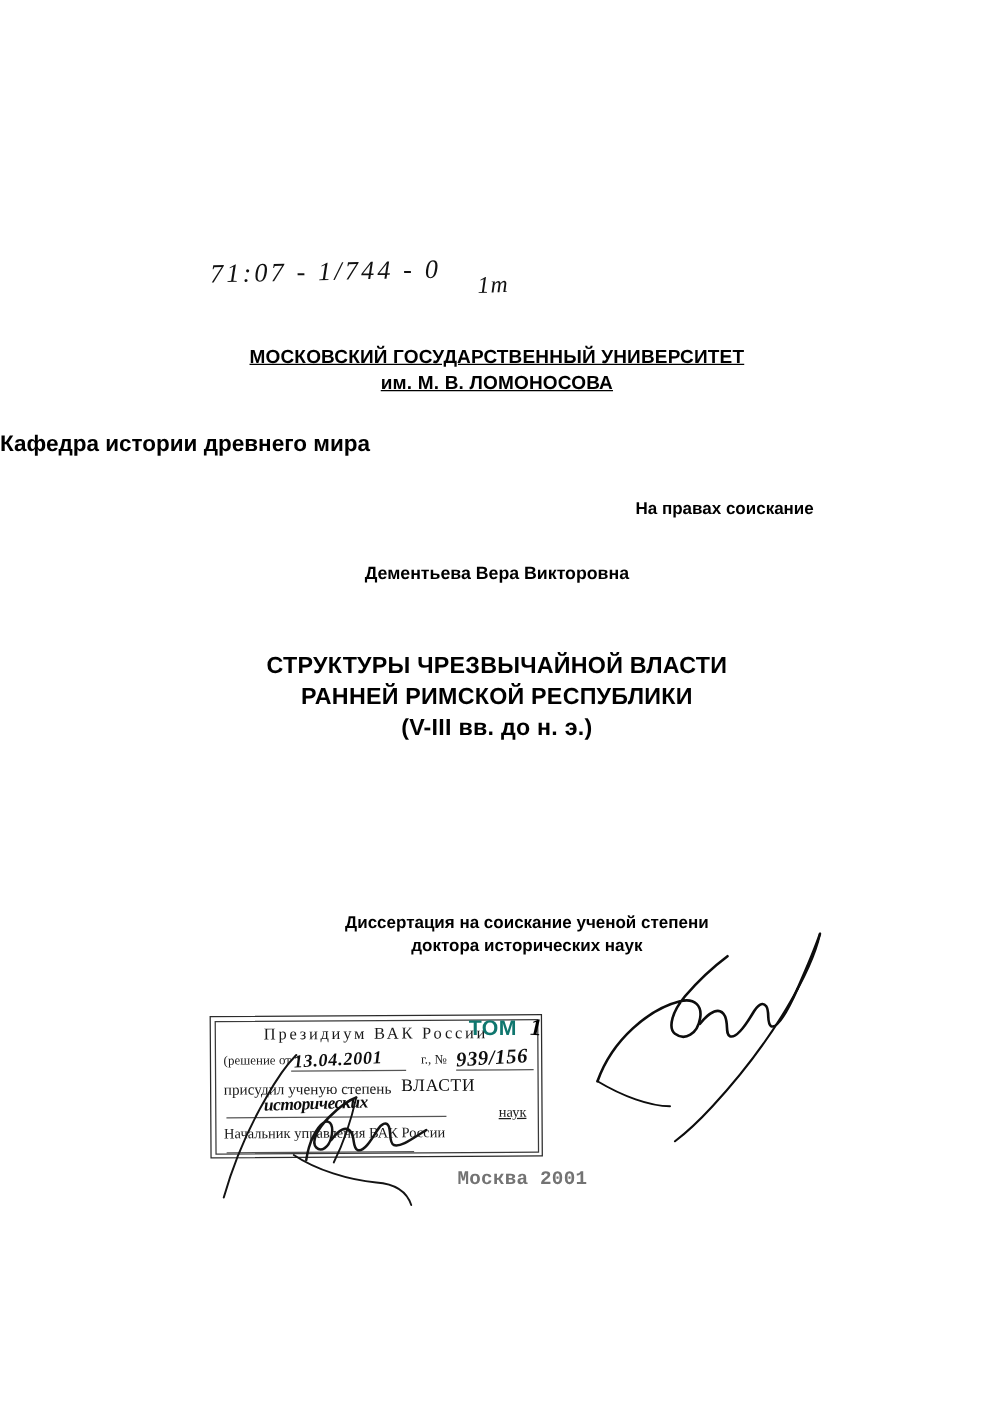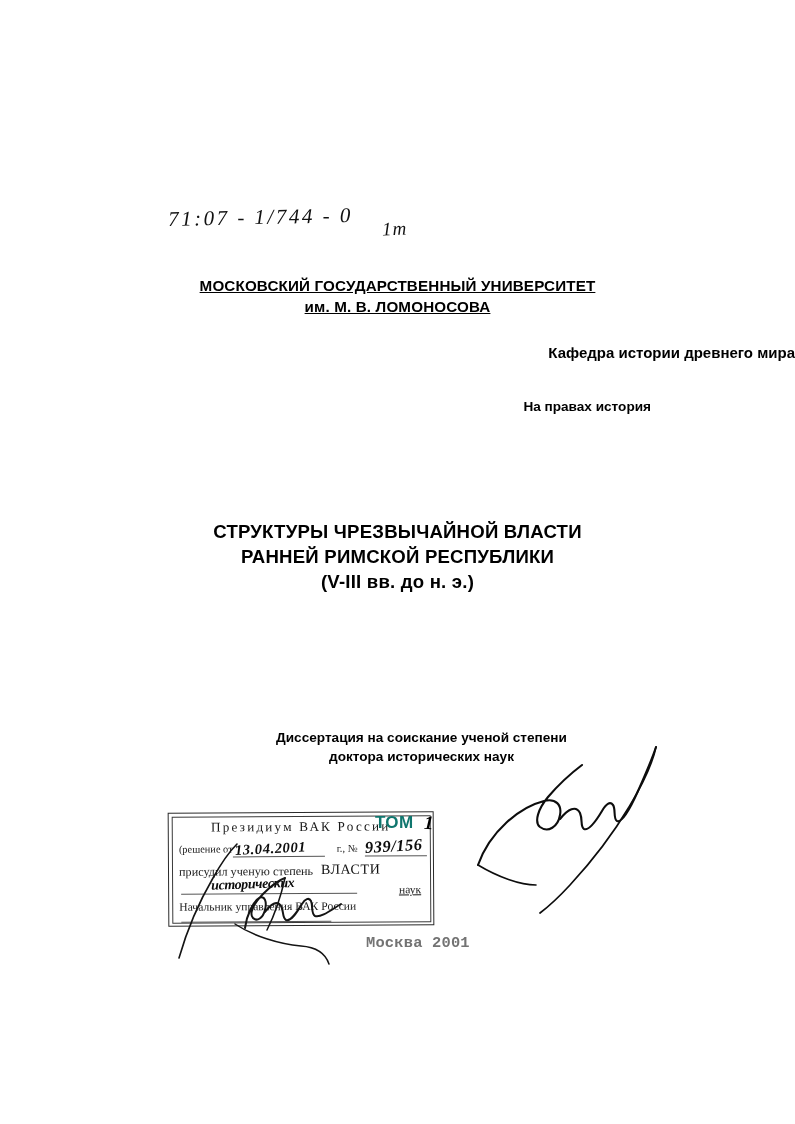--- a/index.html
+++ b/index.html
@@ -54,22 +54,22 @@
 
   #univ {
     left: 0; right: 0; top: 276px;
     font-size: 15.2px;
     letter-spacing: 0.15px;
     text-align: center;
     text-decoration: underline;
   }
   #dept {
     left: 0; right: 0; top: 343px;
-    font-size: 15px;
-    text-align: right;
+    font-size: 18px;
+    text-align: left;
   }
   #manuscript {
     left: 0; top: 398px; width: 651px;
     font-size: 13.6px;
     text-align: right;
   }
   #author {
     left: 0; right: 0; top: 450px;
     font-size: 14.2px;
     text-align: center;
@@ -237,22 +237,23 @@
 <div id="page">
 
   <div class="hand-code">71:07 - 1/744 - 0</div>
   <div class="hand-code-vol">1т</div>
 
   <div class="blk" id="univ">МОСКОВСКИЙ ГОСУДАРСТВЕННЫЙ УНИВЕРСИТЕТ
 им. М. В. ЛОМОНОСОВА</div>
 
   <div class="blk" id="dept">Кафедра истории древнего мира</div>
 
-  <div class="blk" id="manuscript">На правах история</div>
-
+  <div class="blk" id="manuscript">На правах соискание</div>
+
+  <div class="blk" id="author">Дементьева Вера Викторовна</div>
 
   <div class="blk" id="title">СТРУКТУРЫ ЧРЕЗВЫЧАЙНОЙ ВЛАСТИ
 РАННЕЙ РИМСКОЙ РЕСПУБЛИКИ
 (V-III вв. до н. э.)</div>
 
 
   <div class="blk" id="degree">Диссертация на соискание ученой степени
 доктора исторических наук</div>
 
   <div id="stamp">

